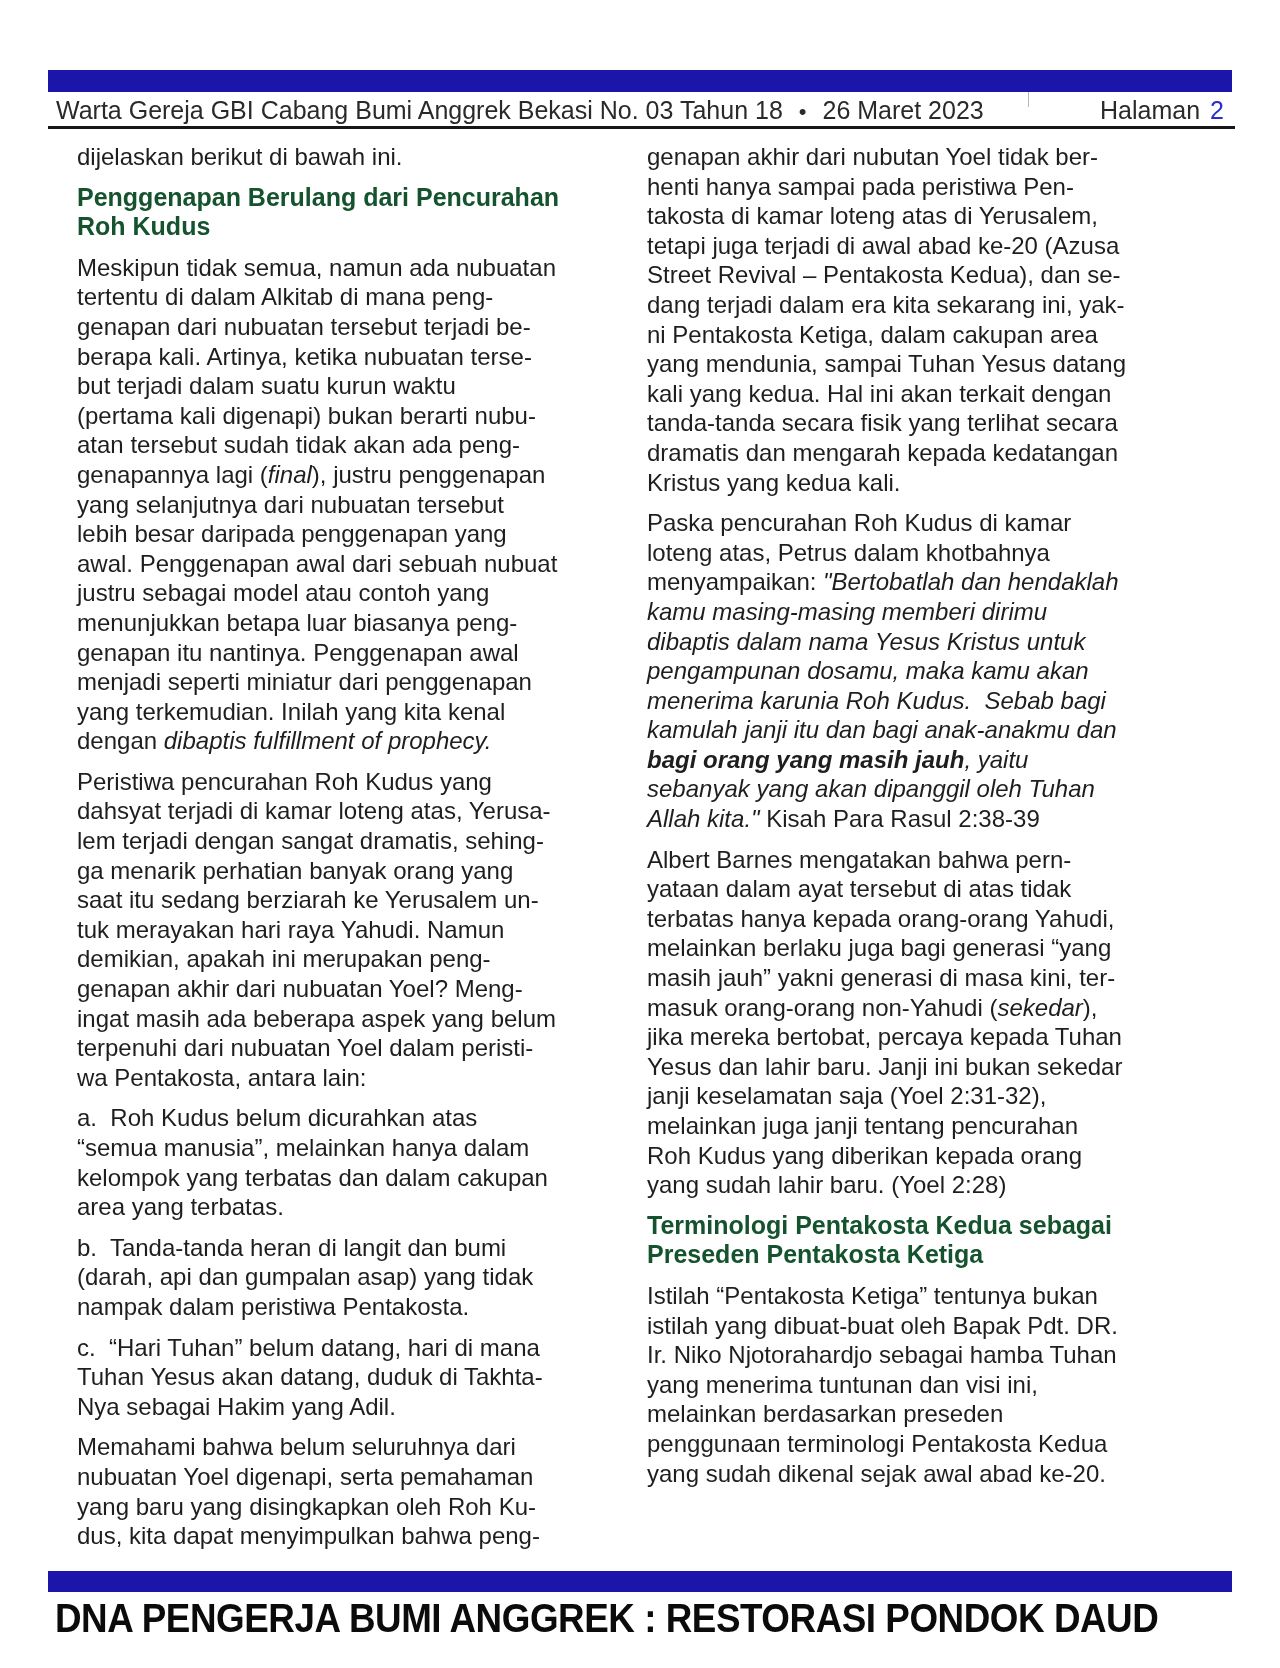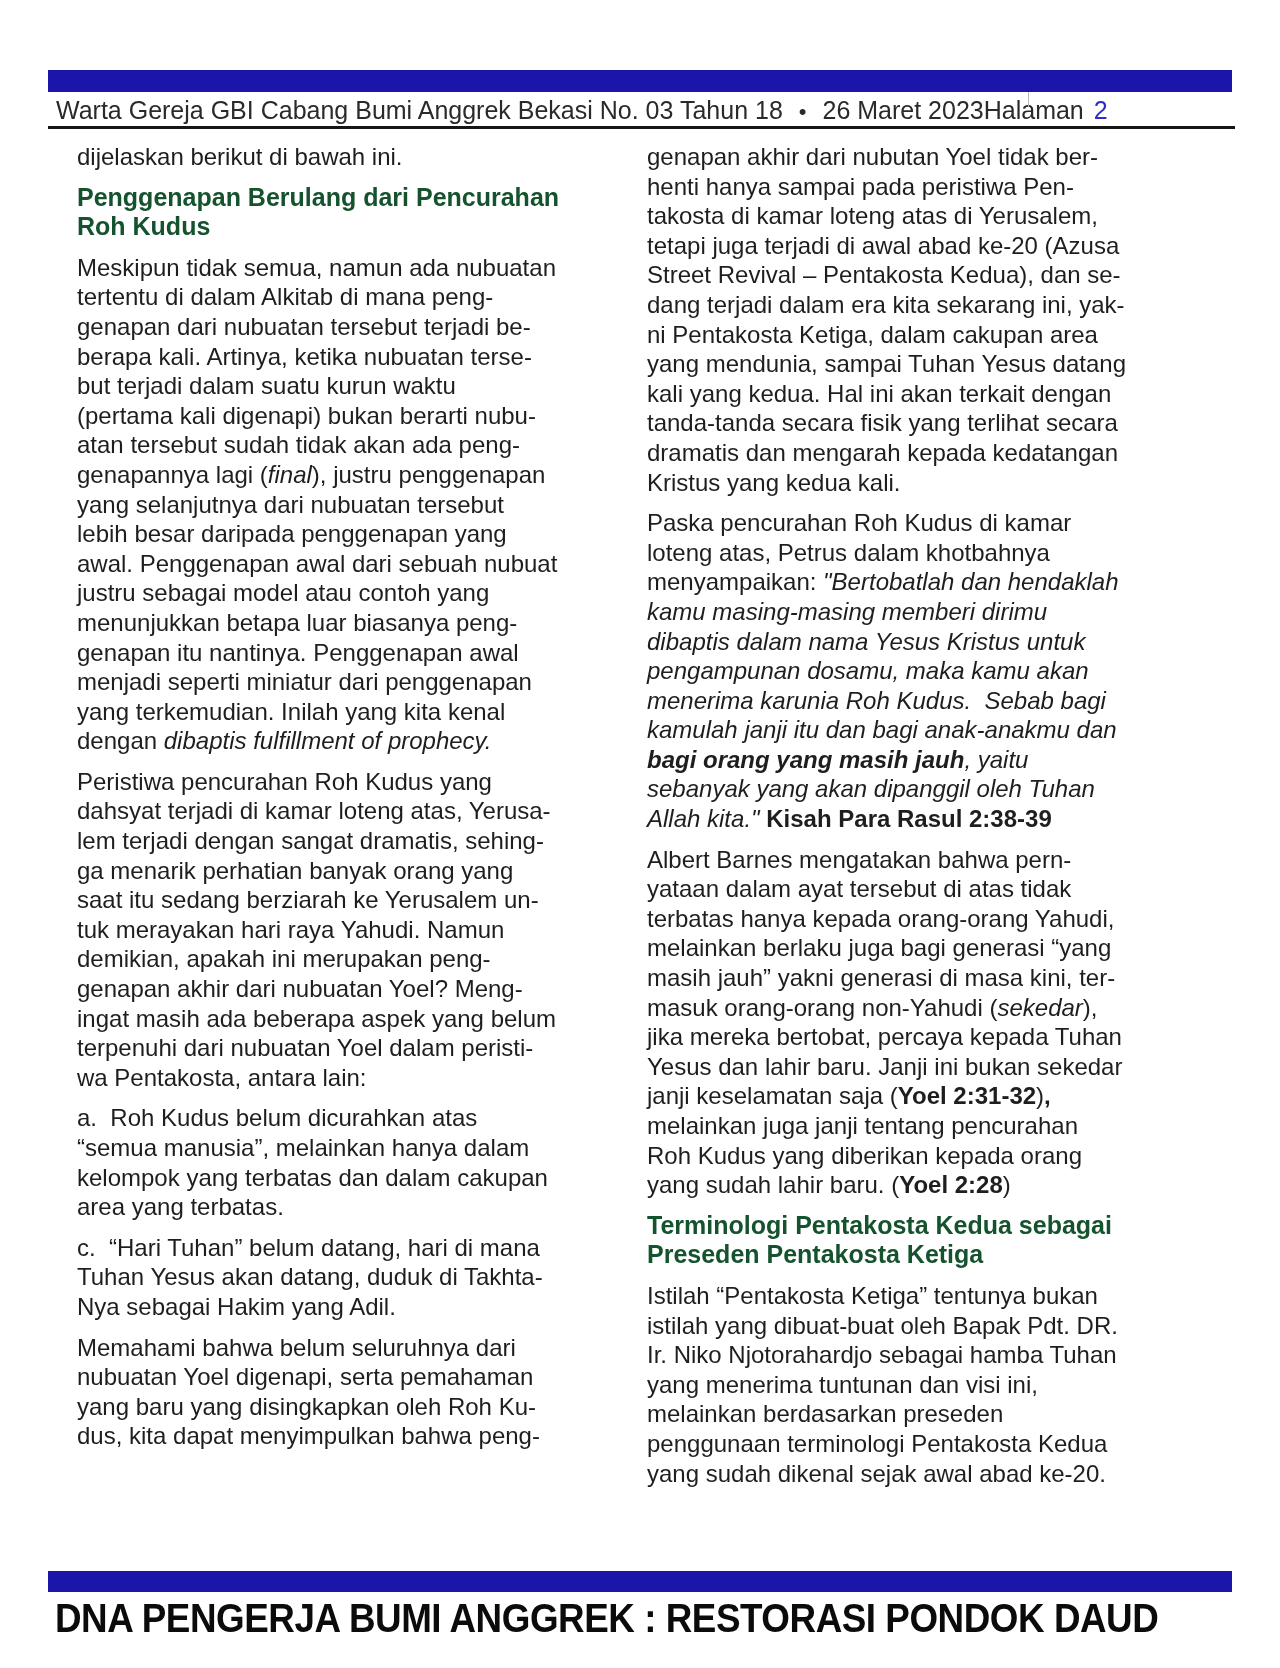--- a/index.html
+++ b/index.html
@@ -13,21 +13,21 @@
     overflow: hidden;
   }
   .topbar {
     position: absolute; left: 48px; top: 70px;
     width: 1184px; height: 22px;
     background: #1c15aa;
   }
   .header-row {
     position: absolute; left: 48px; top: 94px;
     width: 1184px; height: 32px;
-    display: flex; justify-content: flex-start; align-items: center;
+    display: flex; justify-content: space-between; align-items: center;
     box-sizing: border-box; padding: 0 8px;
     font-size: 25px; color: #2a2a2a;
     white-space: pre;
   }
   .bullet { display: inline-block; margin: 0 16px; font-size: 22px; }
   .pagenum { color: #2b2bd0; margin-left: 10px; }
   .cell-tick {
     position: absolute; left: 1028px; top: 92px;
     width: 1px; height: 15px; background: #b8b8b8;
   }
@@ -44,21 +44,21 @@
     line-height: 29.6px;
     white-space: pre;
     font-weight: normal;
   }
   .col h2 {
     font-size: 25px;
     font-weight: 700;
     color: #14532d;
   }
   .i  { font-style: italic; }
-  .b  { font-weight: 700; }
+  .b  { font-weight: 400; }
   .bi { font-weight: 700; font-style: italic; }
   .footbar {
     position: absolute; left: 48px; top: 1571px;
     width: 1184px; height: 21px;
     background: #1c15aa;
   }
   .footer-text {
     position: absolute; left: 55px; top: 1596px;
     font-size: 40px; font-weight: 700; color: #0b0b0b;
     letter-spacing: -0.5px;
@@ -110,20 +110,23 @@
 tuk merayakan hari raya Yahudi. Namun
 demikian, apakah ini merupakan peng-
 genapan akhir dari nubuatan Yoel? Meng-
 ingat masih ada beberapa aspek yang belum
 terpenuhi dari nubuatan Yoel dalam peristi-
 wa Pentakosta, antara lain:</p>
     <p>a.  Roh Kudus belum dicurahkan atas
 “semua manusia”, melainkan hanya dalam
 kelompok yang terbatas dan dalam cakupan
 area yang terbatas.</p>
+    <p>b.  Tanda-tanda heran di langit dan bumi
+(darah, api dan gumpalan asap) yang tidak
+nampak dalam peristiwa Pentakosta.</p>
     <p>c.  “Hari Tuhan” belum datang, hari di mana
 Tuhan Yesus akan datang, duduk di Takhta-
 Nya sebagai Hakim yang Adil.</p>
     <p>Memahami bahwa belum seluruhnya dari
 nubuatan Yoel digenapi, serta pemahaman
 yang baru yang disingkapkan oleh Roh Ku-
 dus, kita dapat menyimpulkan bahwa peng-</p>
   </div>
 
   <div class="col col-right">

